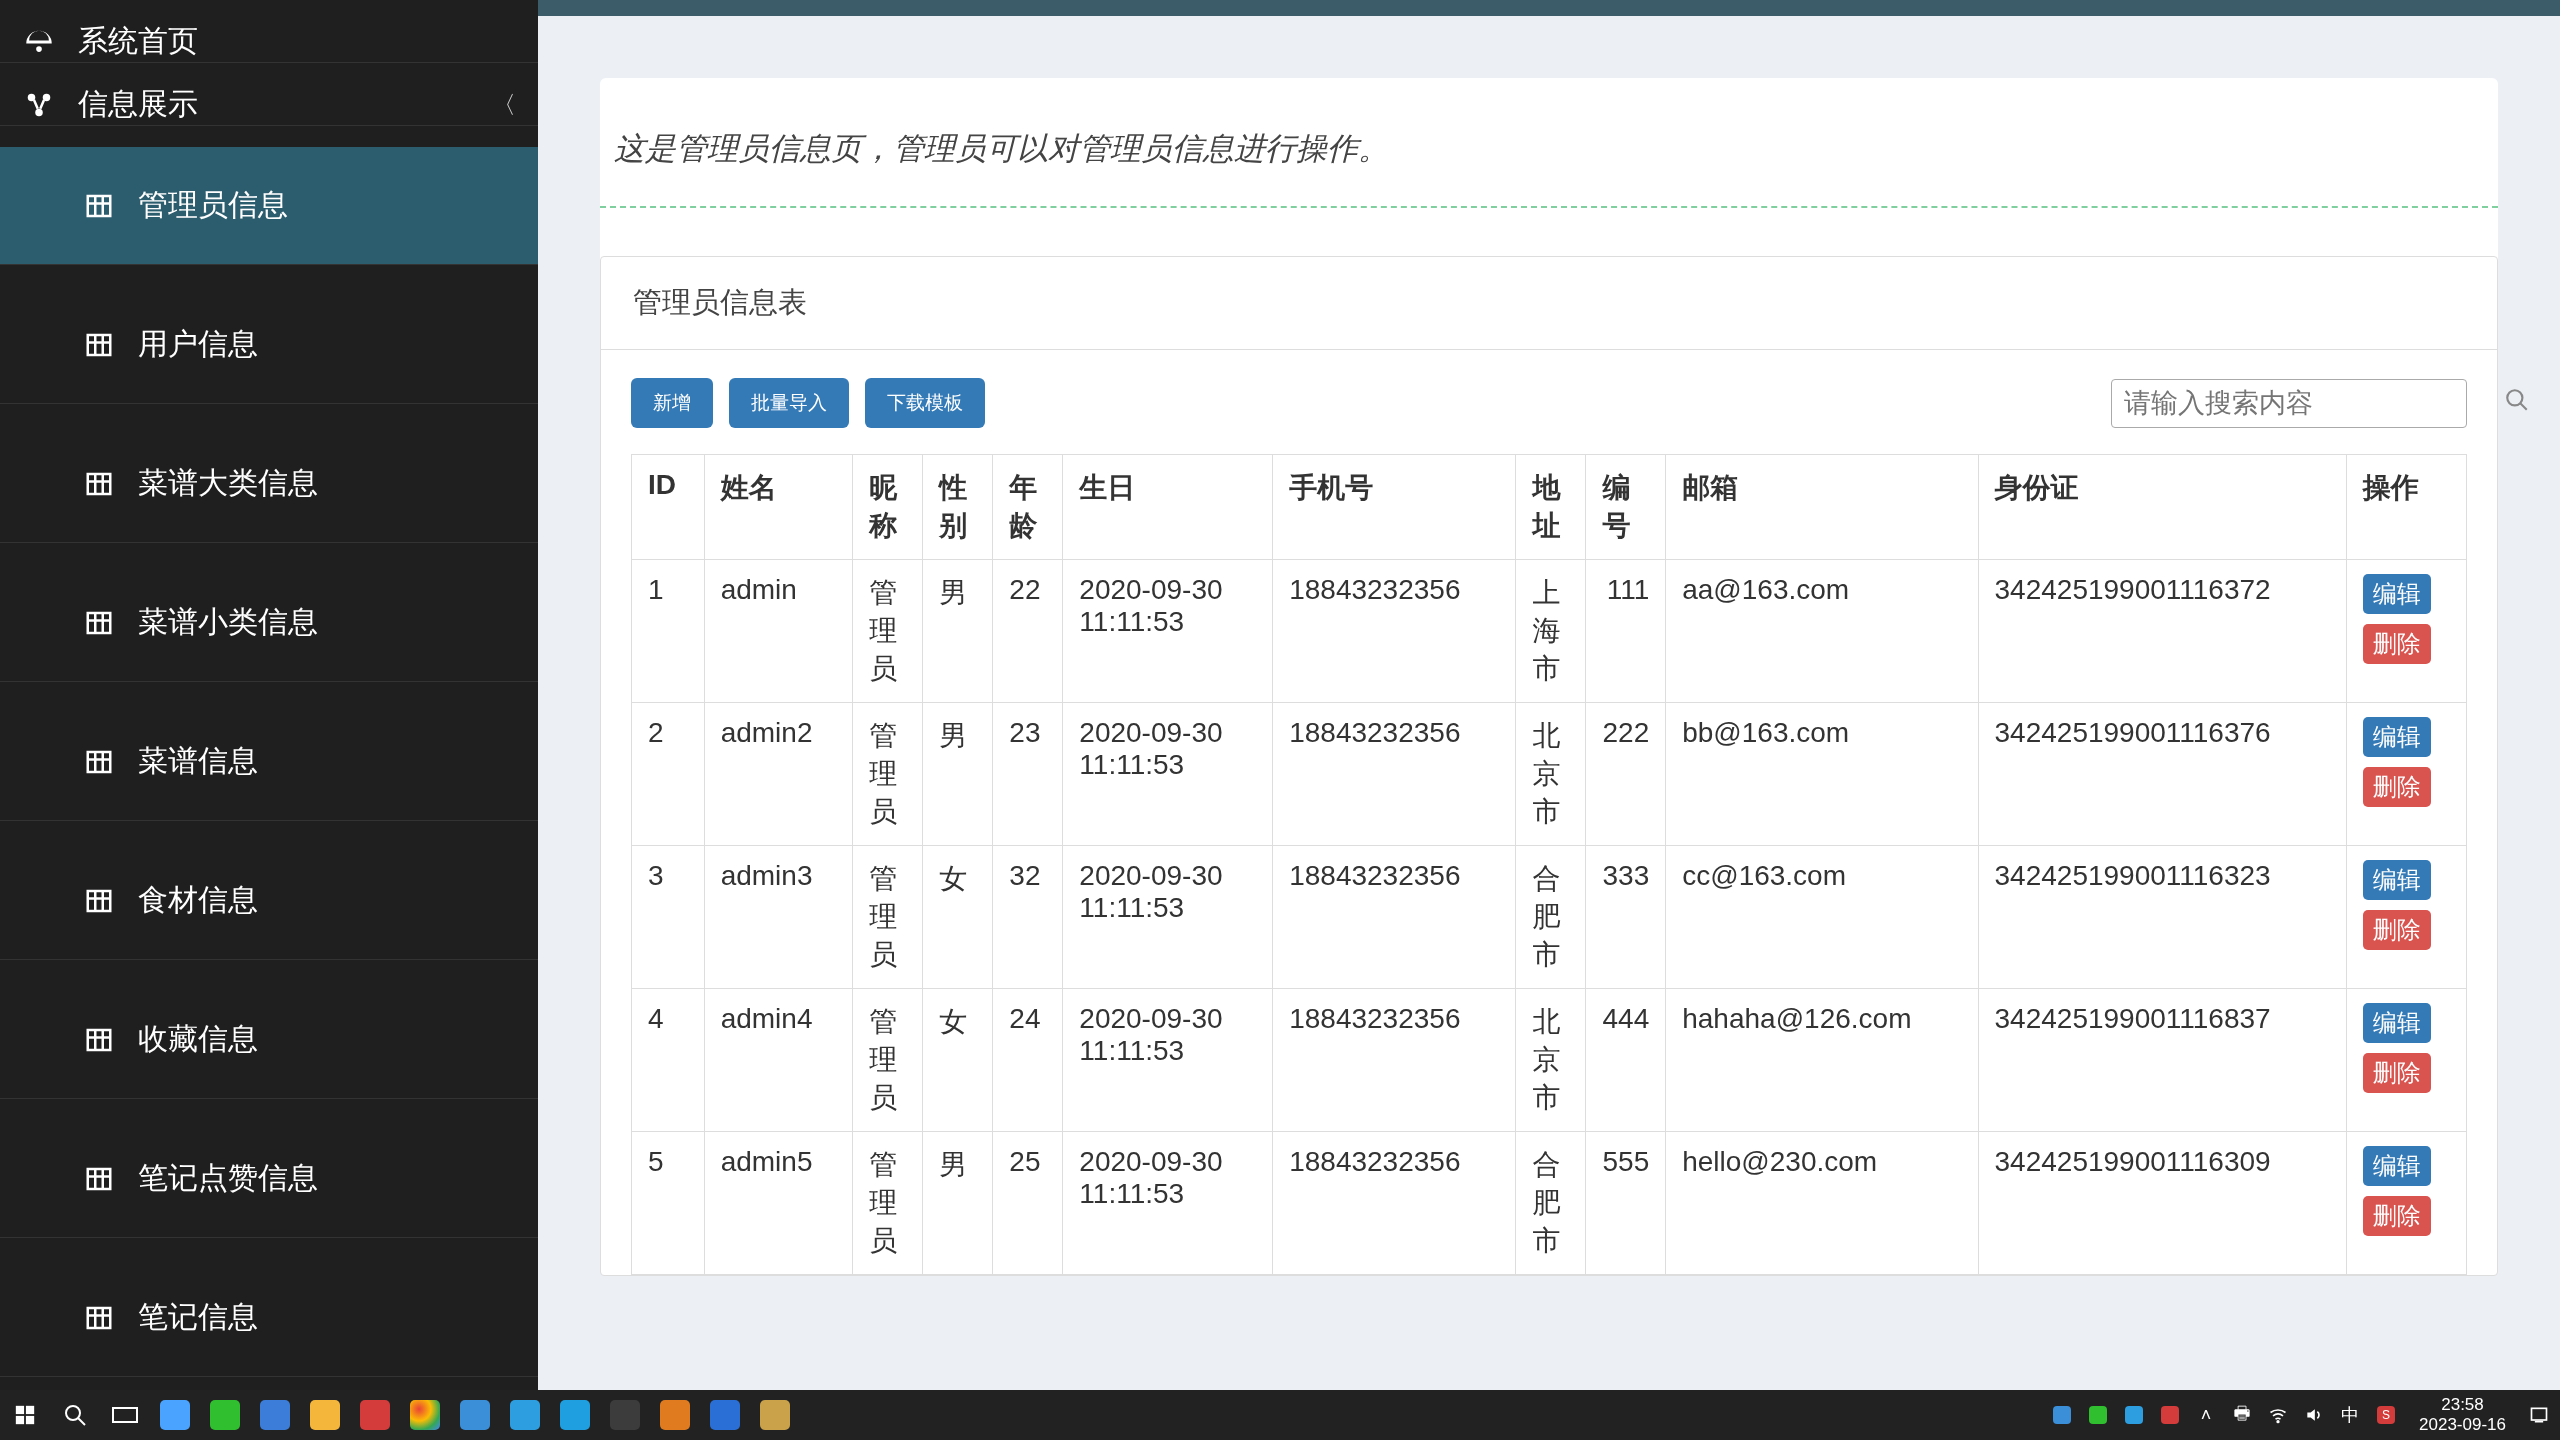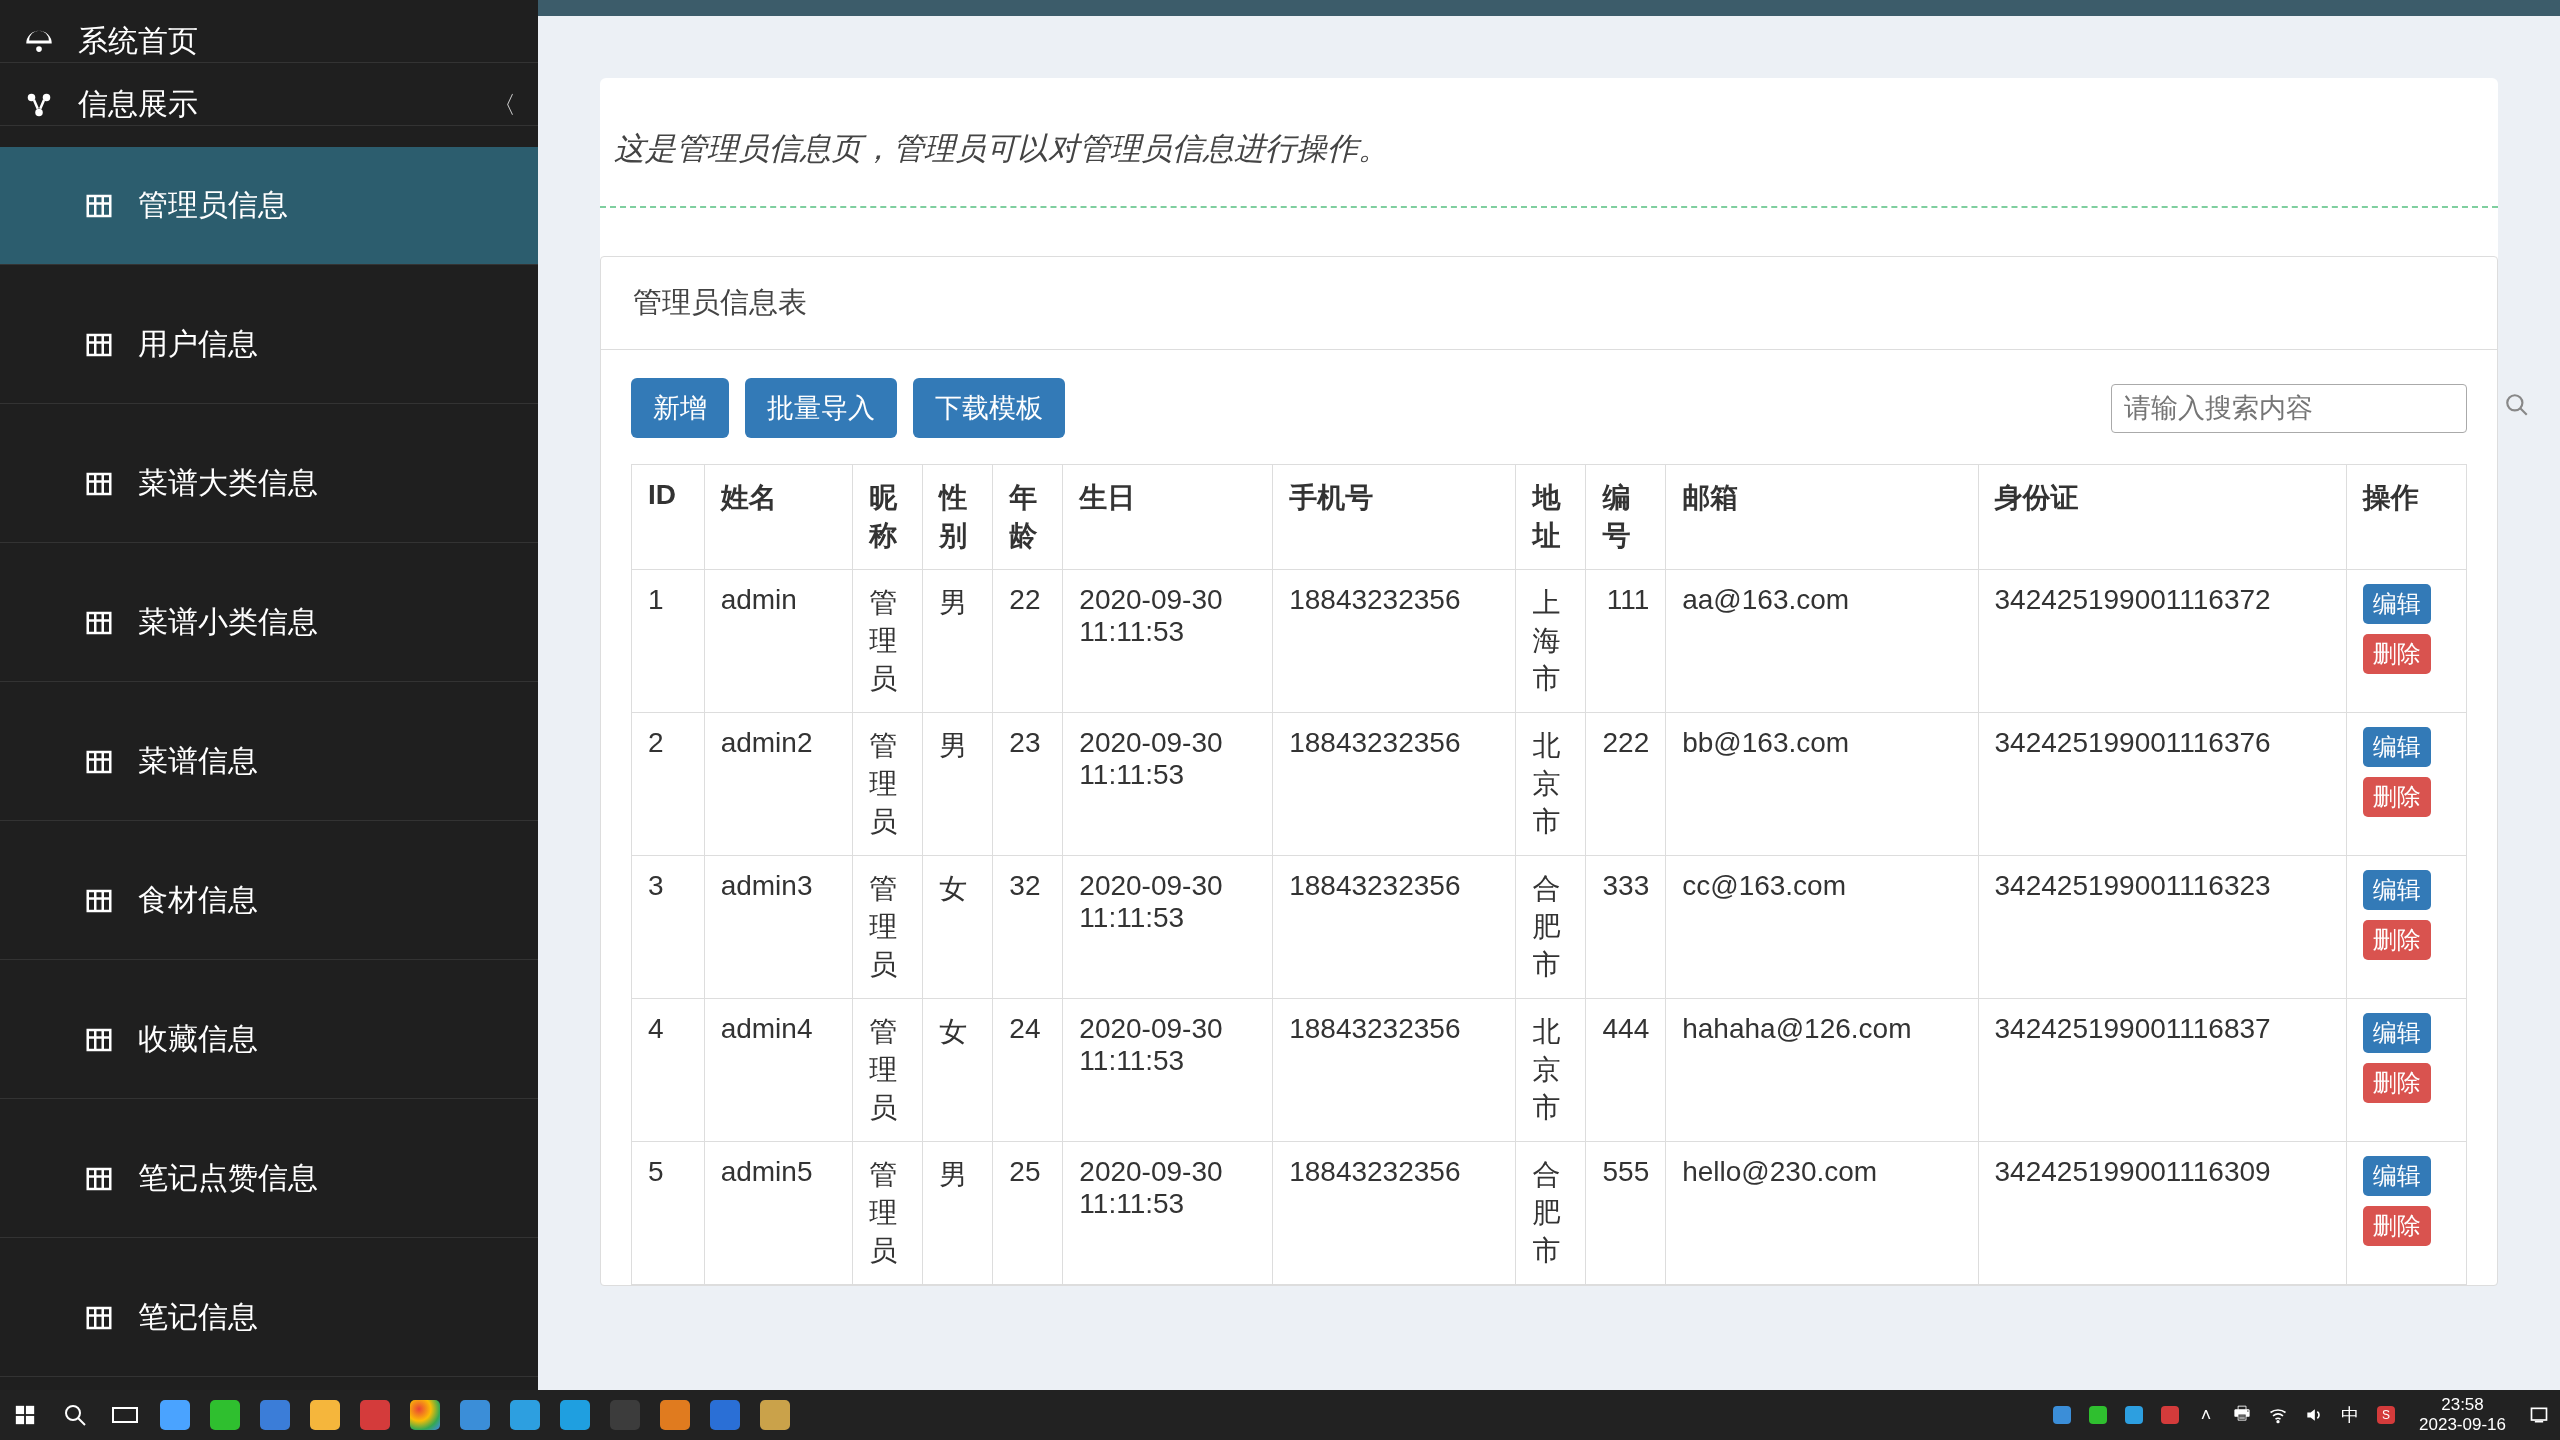--- a/index.html
+++ b/index.html
@@ -62,21 +62,21 @@
 }
 .panel-head {
   padding: 26px 32px; font-size: 29px; color:#444;
   border-bottom:1px solid #ddd;
 }
 .panel-body { padding: 28px 30px 0 30px; }
 .toolbar { display:flex; align-items:center; gap:16px; margin-bottom:26px; }
 .btn {
   background:#337ab7; color:#fff;
   border:none; border-radius:6px;
-  padding: 12px 22px; font-size:27px; cursor:pointer;
+  padding: 12px 22px; font-size:19px; cursor:pointer;
 }
 .btn.sm { padding:4px 10px; font-size:24px; border-radius:5px; }
 .btn.danger { background:#d9534f; }
 .spacer { flex:1; }
 .search-wrap {
   position:relative; width:356px;
   border:1px solid #aaa; border-radius:4px;
   display:flex; align-items:center;
 }
 .search-wrap input {

